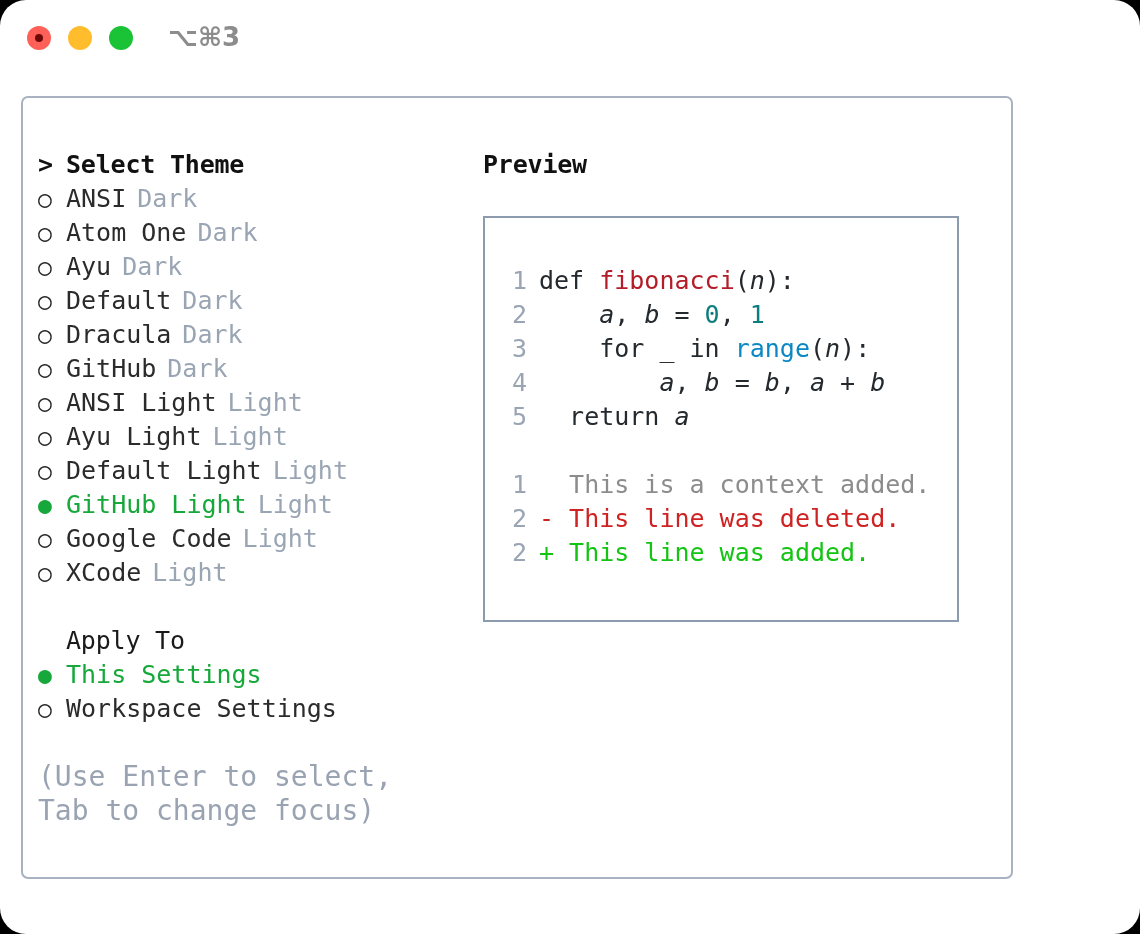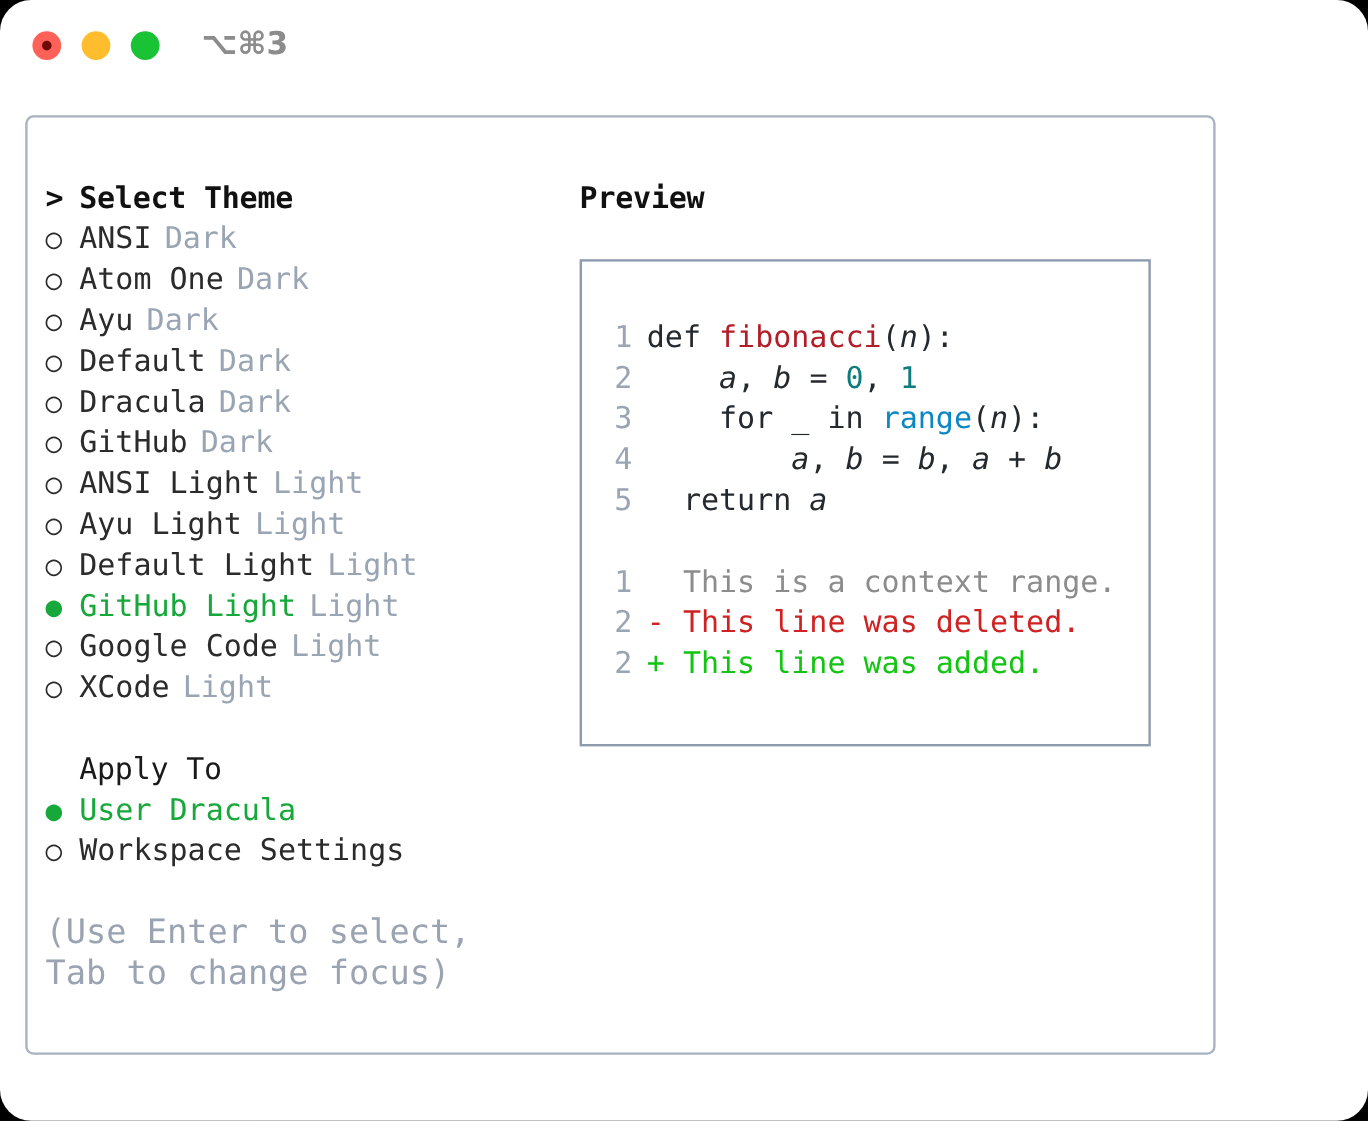--- a/index.html
+++ b/index.html
@@ -298,21 +298,21 @@
             </div>
           </div>
 
         <div class="spacer-row"></div>
 
         <div class="section-label">Apply To</div>
 
         <div id="apply-list">
             <div class="row selected">
               <span class="bullet sel">●</span>
-              <span class="theme-name">User Dracula</span>
+              <span class="theme-name">This Settings</span>
             </div>
             <div class="row">
               <span class="bullet">○</span>
               <span class="theme-name">Workspace Settings</span>
             </div>
           </div>
 
         <div class="hint">(Use Enter to select, Tab to change focus)</div>
       </div>
 
@@ -321,21 +321,21 @@
         <div class="preview-box">
           <div id="code-block">
               <div class="code-line"><span class="lineno">1</span><span class="code-text"><span class="tok-kw">def </span><span class="tok-fn">fibonacci</span><span class="tok-punct">(</span><span class="tok-var">n</span><span class="tok-punct">):</span></span></div>
               <div class="code-line"><span class="lineno">2</span><span class="code-text"><span class="tok-punct">    </span><span class="tok-var">a</span><span class="tok-punct">, </span><span class="tok-var">b</span><span class="tok-punct"> = </span><span class="tok-num">0</span><span class="tok-punct">, </span><span class="tok-num">1</span></span></div>
               <div class="code-line"><span class="lineno">3</span><span class="code-text"><span class="tok-kw">    for </span><span class="tok-var">_</span><span class="tok-kw"> in </span><span class="tok-call">range</span><span class="tok-punct">(</span><span class="tok-var">n</span><span class="tok-punct">):</span></span></div>
               <div class="code-line"><span class="lineno">4</span><span class="code-text"><span class="tok-punct">        </span><span class="tok-var">a</span><span class="tok-punct">, </span><span class="tok-var">b</span><span class="tok-punct"> = </span><span class="tok-var">b</span><span class="tok-punct">, </span><span class="tok-var">a</span><span class="tok-punct"> + </span><span class="tok-var">b</span></span></div>
               <div class="code-line"><span class="lineno">5</span><span class="code-text"><span class="tok-kw">  return </span><span class="tok-var">a</span></span></div>
             </div>
           <div class="blank-line"></div>
           <div id="diff-block">
-              <div class="code-line"><span class="lineno">1</span><span class="diff-ctx"><span>  </span><span>This is a context range.</span></span></div>
+              <div class="code-line"><span class="lineno">1</span><span class="diff-ctx"><span>  </span><span>This is a context added.</span></span></div>
               <div class="code-line"><span class="lineno">2</span><span class="diff-del"><span>- </span><span>This line was deleted.</span></span></div>
               <div class="code-line"><span class="lineno">2</span><span class="diff-add"><span>+ </span><span>This line was added.</span></span></div>
             </div>
         </div>
       </div>
 
     </div>
   </div>
 </div>
 

